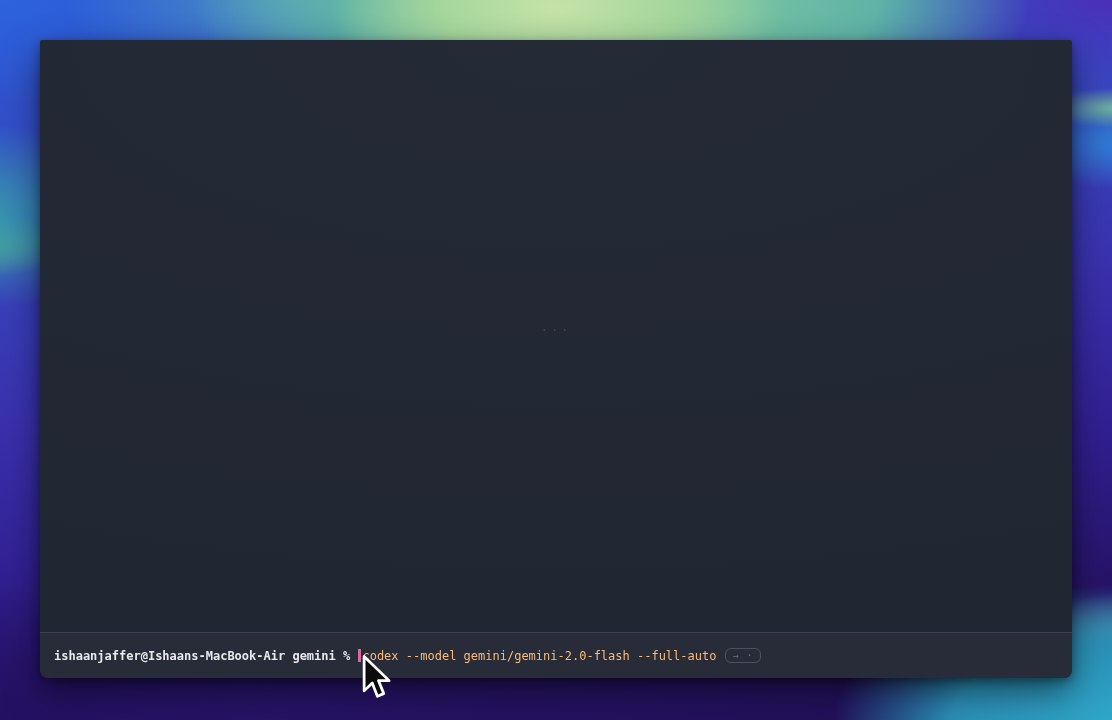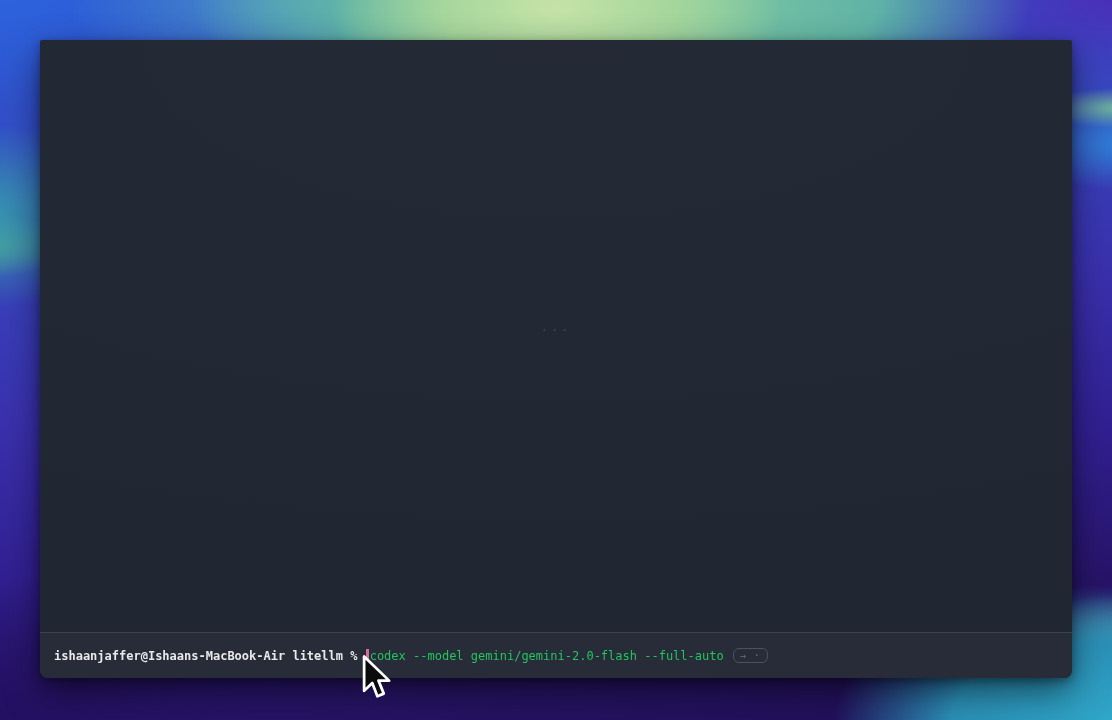--- a/index.html
+++ b/index.html
@@ -83,21 +83,21 @@
   .text-cursor {
     display: inline-block;
     width: 3px;
     height: 13px;
     margin: 0 1px 0 1px;
     background: #d96a9e;
     vertical-align: text-bottom;
   }
 
   .suggestion-text {
-    color: #22c55e;
+    color: #fdba74;
   }
 
   .key-hint {
     display: inline-flex;
     align-items: center;
     justify-content: center;
     margin-left: 9px;
     height: 15px;
     padding: 0 6px;
     border: 1px solid #4a5160;
@@ -124,21 +124,21 @@
 
 <div class="desktop">
 
   <div class="terminal-window">
 
     <div class="terminal-body">
       <span class="loading-dots">...</span>
     </div>
 
     <div class="prompt-bar">
-      <span class="prompt-text">ishaanjaffer@Ishaans-MacBook-Air litellm % </span><span class="text-cursor"></span><span class="suggestion-text">codex --model gemini/gemini-2.0-flash --full-auto</span>
+      <span class="prompt-text">ishaanjaffer@Ishaans-MacBook-Air gemini % </span><span class="text-cursor"></span><span class="suggestion-text">codex --model gemini/gemini-2.0-flash --full-auto</span>
       <span class="key-hint">
         <span>→ ·</span>
       </span>
     </div>
 
   </div>
 
   <svg class="mouse-cursor" viewBox="0 0 26 40" xmlns="http://www.w3.org/2000/svg">
     <path d="M3.5 2 L3.5 29.5 L10 23.2 L14.1 33.8 L19.2 31.7 L15 21.3 L23.5 21.3 Z" fill="#0b0b0b" stroke="#ffffff" stroke-width="2.2" stroke-linejoin="round"></path>
   </svg>

